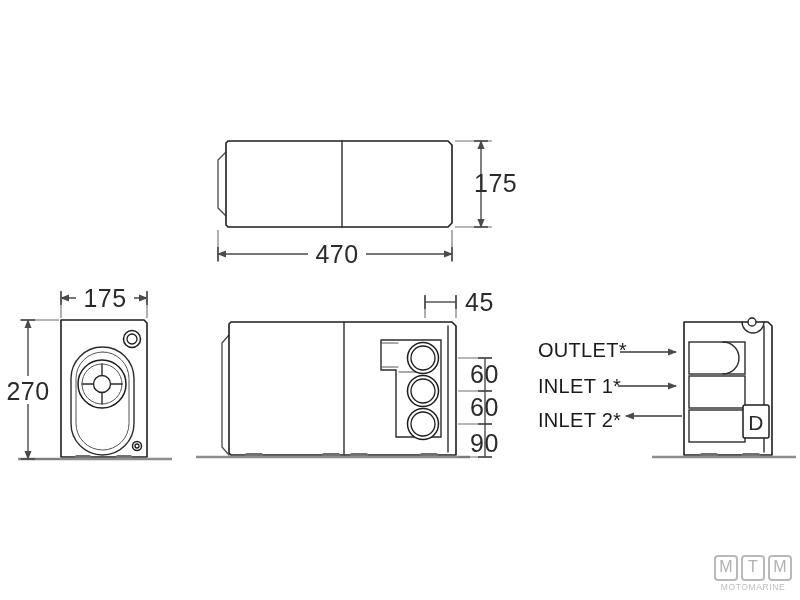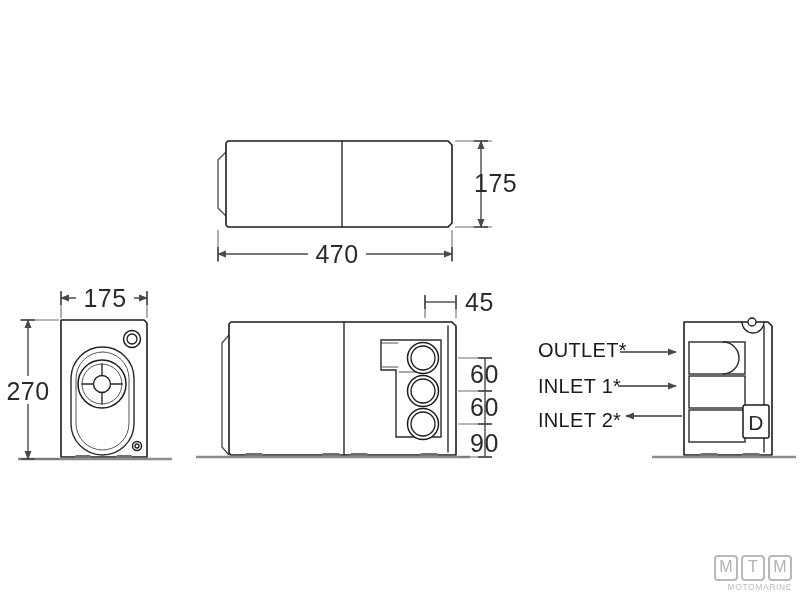--- a/index.html
+++ b/index.html
@@ -136,21 +136,20 @@
     line-height: 20px;
     text-align: center;
     font-weight: normal;
   }
   #watermark .wm-sub {
     margin-top: 1px;
     color: #bdbdbd;
     font-family: "Liberation Sans", sans-serif;
     font-size: 8.5px;
     letter-spacing: 0.6px;
-    text-align: right;
   }
 </style>
 </head>
 <body>
 
 <div id="drawing-root">
   <svg class="sheet" viewBox="0 0 800 600" xmlns="http://www.w3.org/2000/svg">
 
     <defs>
       <marker id="arrA" markerWidth="9" markerHeight="9" refX="8" refY="4.5" orient="auto" markerUnits="userSpaceOnUse">

